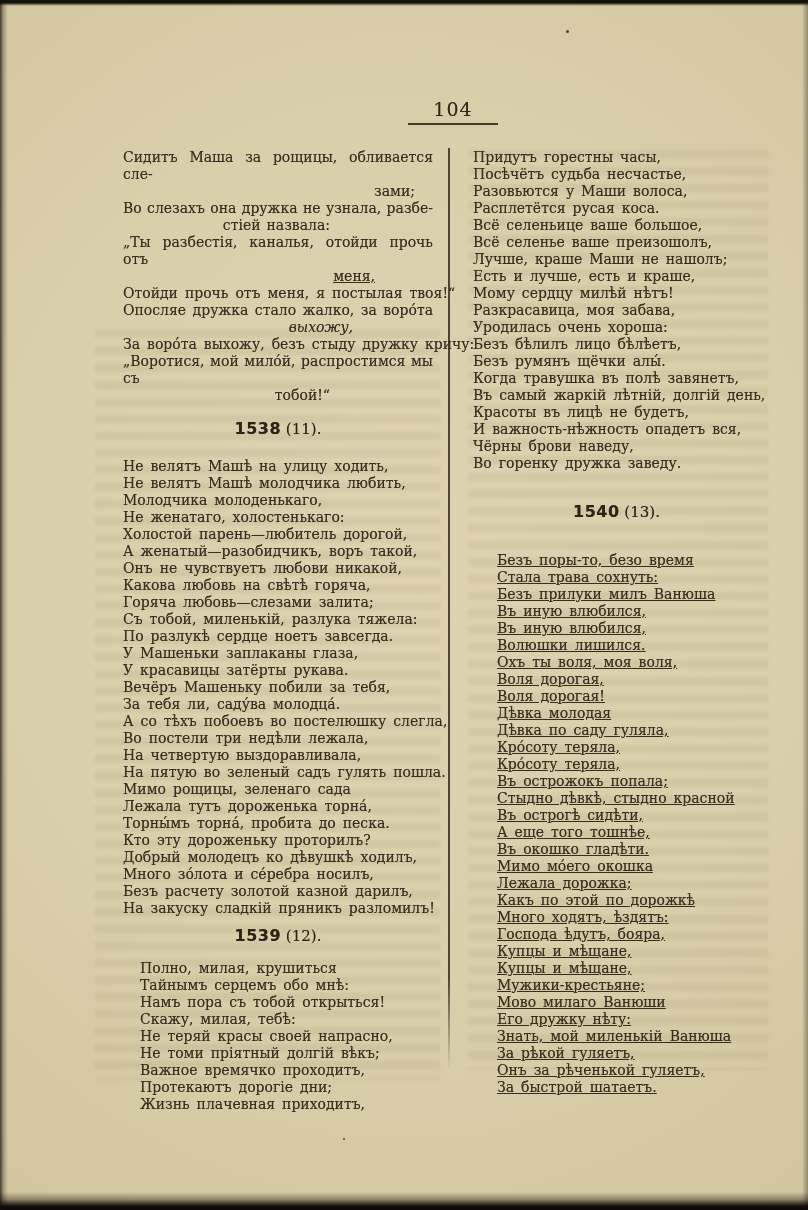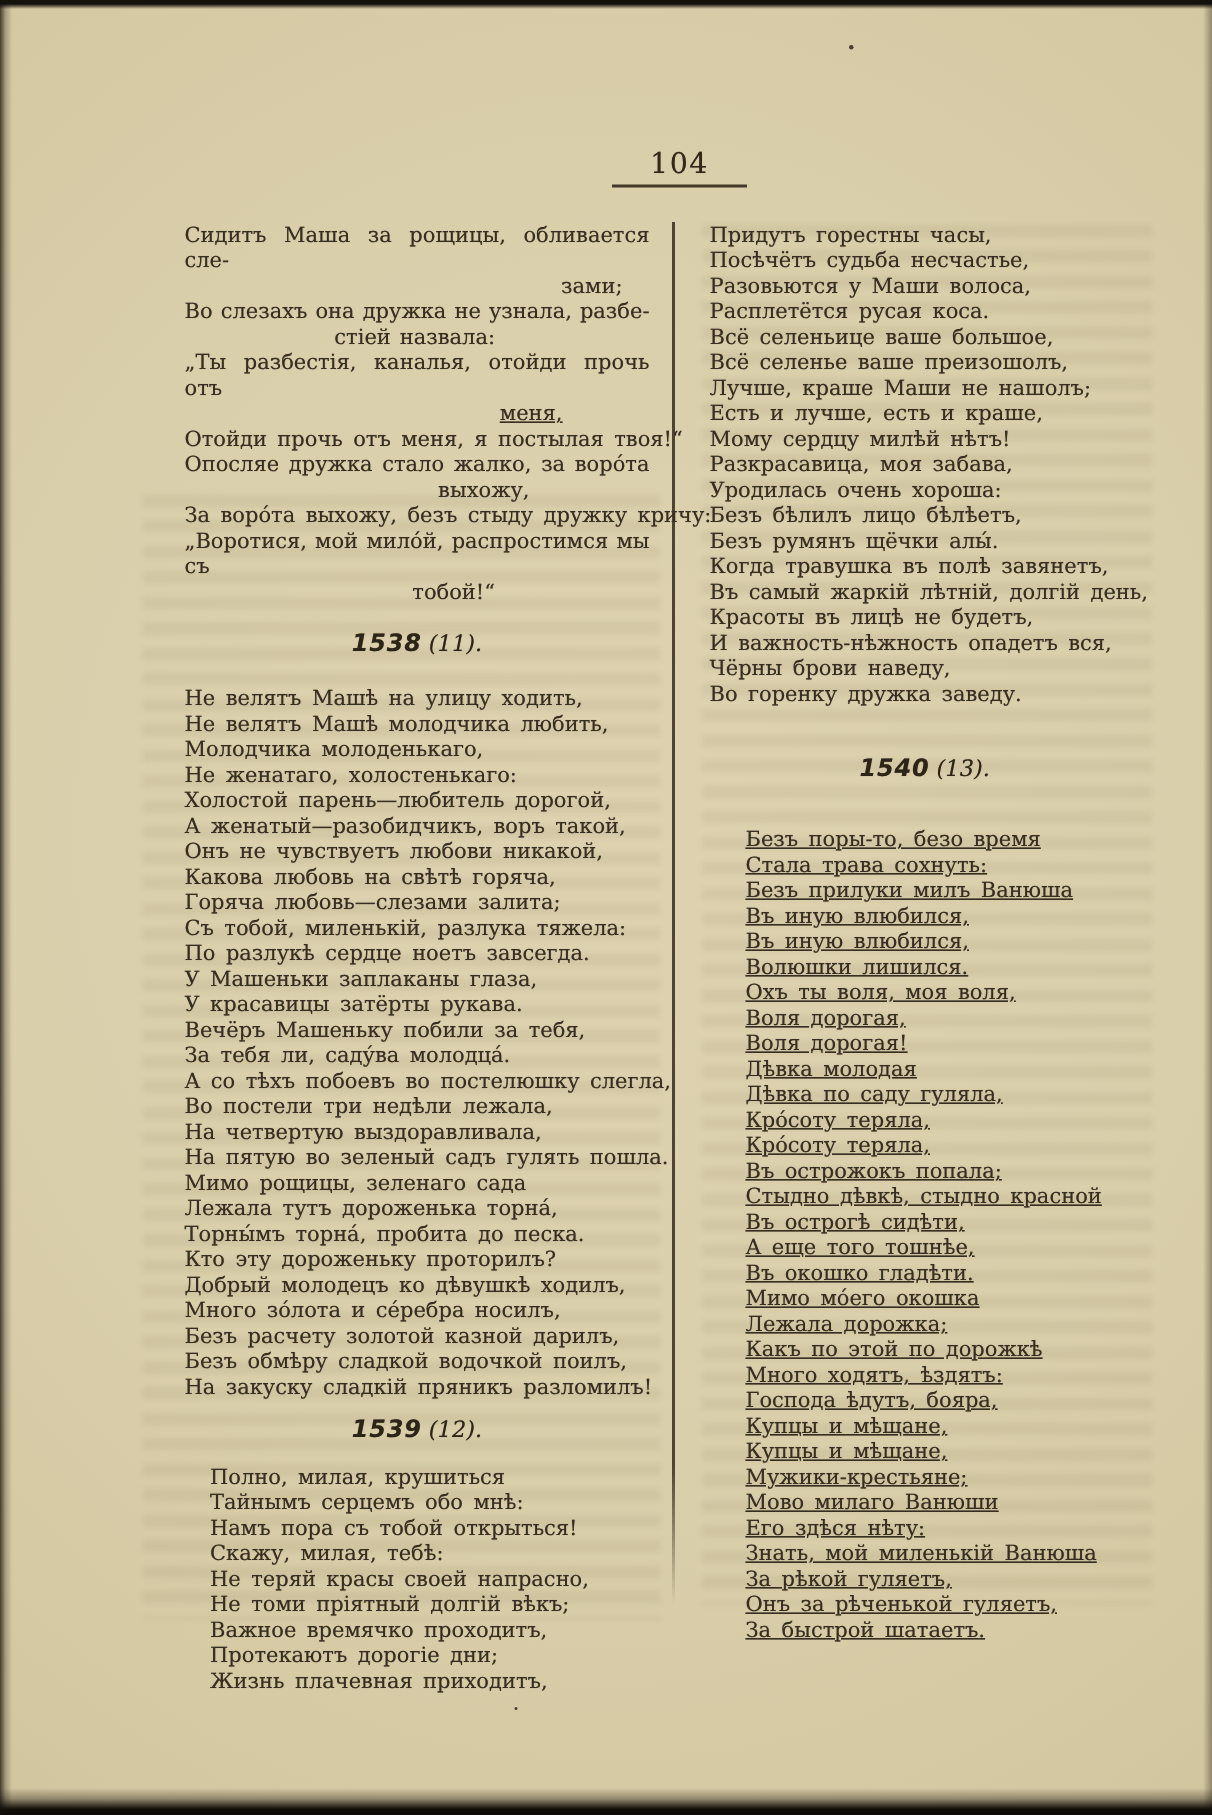--- a/index.html
+++ b/index.html
@@ -38,21 +38,21 @@
     background:linear-gradient(#4e4432 0%, #4e4432 90%, rgba(78,68,50,0) 100%); }
 
   .col { position:absolute; top:149px; z-index:4; }
   #col-left  { left:123px; width:310px; }
   #col-right { left:473px; width:287px; }
 
   .line { font-size:14px; line-height:17px; word-spacing:2.5px; white-space:nowrap; }
   .line.j { white-space:normal; word-spacing:0; text-align:justify; text-align-last:justify; }
   .line.r { text-align:right; word-spacing:1.5px; }
 
-  .song-heading { text-align:center; line-height:22px; color:#2c2517;font-style:italic; }
+  .song-heading { text-align:center; line-height:22px; color:#2c2517; }
   .song-heading .num { font-family:"DejaVu Sans", sans-serif; font-weight:700;
                        font-size:16px; letter-spacing:.5px; }
   .song-heading .sub { font-size:15px; }
 </style>
 </head>
 <body>
 
 <div class="page">
 
   <div class="edge top"></div>
@@ -76,21 +76,21 @@
   <div class="col" id="col-left">
       <div class="stanza">
         <div class="line j">Сидитъ Маша за рощицы, обливается сле-</div>
         <div class="line r" style="padding-right: 18px;">зами;</div>
         <div class="line j">Во слезахъ она дружка не узнала, разбе-</div>
         <div class="line r" style="padding-right: 103px;">стіей назвала:</div>
         <div class="line j">„Ты разбестія, каналья, отойди прочь отъ</div>
         <div class="line r" style="padding-right: 58px; text-decoration: underline;">меня,</div>
         <div class="line">Отойди прочь отъ меня, я постылая твоя!“</div>
         <div class="line j">Опосляе дружка стало жалко, за воро́та</div>
-        <div class="line r" style="padding-right: 80px;">выхожу,</div>
+        <div class="line r" style="padding-right: 80px; font-style: italic;">выхожу,</div>
         <div class="line">За воро́та выхожу, безъ стыду дружку кричу:</div>
         <div class="line j">„Воротися, мой мило́й, распростимся мы съ</div>
         <div class="line r" style="padding-right: 103px;">тобой!“</div>
       </div>
       <div class="song-heading" style="margin-top: 14px;"><span class="num">1538</span><span class="sub">&nbsp;(11).</span></div>
       <div class="stanza" style="margin-top: 18px;">
         <div class="line">Не велятъ Машѣ на улицу ходить,</div>
         <div class="line">Не велятъ Машѣ молодчика любить,</div>
         <div class="line">Молодчика молоденькаго,</div>
         <div class="line">Не женатаго, холостенькаго:</div>
@@ -109,21 +109,20 @@
         <div class="line">Во постели три недѣли лежала,</div>
         <div class="line">На четвертую выздоравливала,</div>
         <div class="line">На пятую во зеленый садъ гулять пошла.</div>
         <div class="line">Мимо рощицы, зеленаго сада</div>
         <div class="line">Лежала тутъ дороженька торна́,</div>
         <div class="line">Торны́мъ торна́, пробита до песка.</div>
         <div class="line">Кто эту дороженьку проторилъ?</div>
         <div class="line">Добрый молодецъ ко дѣвушкѣ ходилъ,</div>
         <div class="line">Много зо́лота и се́ребра носилъ,</div>
         <div class="line">Безъ расчету золотой казной дарилъ,</div>
-        <div class="line">Безъ обмѣру сладкой водочкой поилъ,</div>
         <div class="line">На закуску сладкій пряникъ разломилъ!</div>
       </div>
       <div class="song-heading" style="margin-top: 8px;"><span class="num">1539</span><span class="sub">&nbsp;(12).</span></div>
       <div class="stanza" style="padding-left: 17px; margin-top: 13px;">
         <div class="line">Полно, милая, крушиться</div>
         <div class="line">Тайнымъ серцемъ обо мнѣ:</div>
         <div class="line">Намъ пора съ тобой открыться!</div>
         <div class="line">Скажу, милая, тебѣ:</div>
         <div class="line">Не теряй красы своей напрасно,</div>
         <div class="line">Не томи пріятный долгій вѣкъ;</div>
@@ -176,21 +175,21 @@
         <div class="line">Въ окошко гладѣти.</div>
         <div class="line">Мимо мо́его окошка</div>
         <div class="line">Лежала дорожка;</div>
         <div class="line">Какъ по этой по дорожкѣ</div>
         <div class="line">Много ходятъ, ѣздятъ:</div>
         <div class="line">Господа ѣдутъ, бояра,</div>
         <div class="line">Купцы и мѣщане,</div>
         <div class="line">Купцы и мѣщане,</div>
         <div class="line">Мужики-крестьяне;</div>
         <div class="line">Мово милаго Ванюши</div>
-        <div class="line">Его здѣся нѣту:</div>
+        <div class="line">Его дружку нѣту:</div>
         <div class="line">Знать, мой миленькій Ванюша</div>
         <div class="line">За рѣкой гуляетъ,</div>
         <div class="line">Онъ за рѣченькой гуляетъ,</div>
         <div class="line">За быстрой шатаетъ.</div>
       </div>
     </div>
 
 </div>
 
 </body></html>

